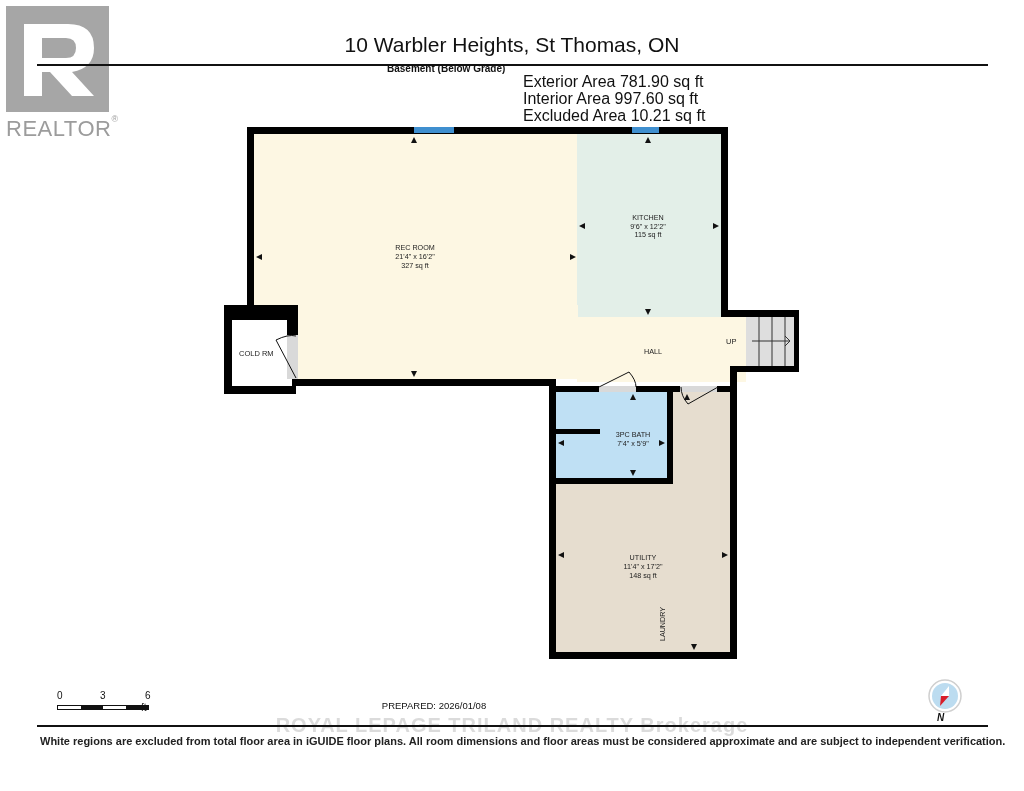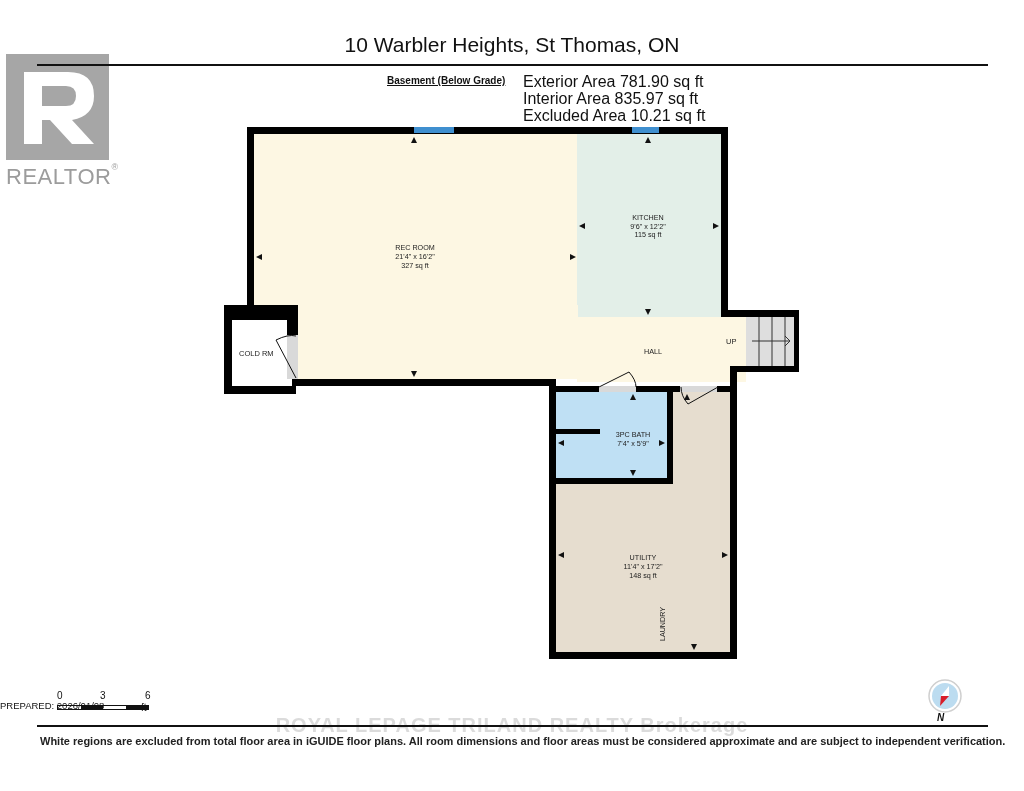--- a/index.html
+++ b/index.html
@@ -1,37 +1,37 @@
 <!DOCTYPE html>
 <html><head>
 <meta charset="utf-8">
 <style>
   html, body { margin: 0; padding: 0; background: #ffffff; }
   body { width: 1024px; height: 791px; position: relative; overflow: hidden;
          font-family: "Liberation Sans", sans-serif; color: #111; }
   .abs { position: absolute; }
   
-  .logo { left: 6px; top: 6px; width: 104px; height: 132px; margin-top: 48px; }
+  .logo { left: 6px; top: 6px; width: 104px; height: 132px; }
   .logo-box { position: absolute; left: 0; top: 0; width: 103px; height: 106px; background: #a6a6a6; }
   .logo-text { position: absolute; left: 0; top: 110px; font-size: 22px; color: #9c9c9c; letter-spacing: 0.5px; white-space: nowrap; }
   .logo-text sup { font-size: 9px; vertical-align: top; position: relative; top: -2px; }
   
   .title { left: 0; width: 1024px; top: 33px; text-align: center; font-size: 21px; font-weight: normal; }
   .title-rule { left: 37px; top: 64px; width: 951px; height: 2px; background: #111; }
-  .level { left: 387px; top: 75px; font-size: 10px; font-weight: bold; text-decoration: underline; }
+  .level { left: 387px; top: 63px; font-size: 10px; font-weight: bold; }
   .areas { left: 523px; top: 73px; font-size: 16px; line-height: 17px; }
   .plan { left: 0; top: 0; width: 1024px; height: 791px; }
   .room-label { font-size: 7.2px; fill: #222; text-anchor: middle; font-family: "Liberation Sans", sans-serif; }
   .small-label { font-size: 7.5px; fill: #222; font-family: "Liberation Sans", sans-serif; }
   
   .scale { left: 57px; top: 690px; }
   .scale-labels span { position: absolute; font-size: 10px; top: 0; }
   .scale-bar { position: absolute; top: 15px; left: 0; width: 92px; height: 5px; border: 1px solid #111; box-sizing: border-box; display: flex; }
   .scale-bar i { flex: 1; display: block; }
-  .prepared { left: 0; width: 868px; top: 700px; font-size: 9.5px; }
+  .prepared { left: 0; width: 868px; text-align: center; top: 700px; font-size: 9.5px; }
   .foot-rule { left: 37px; top: 725px; width: 951px; height: 2px; background: #111; }
   .watermark { left: 0; width: 1024px; text-align: center; top: 714px; font-size: 20px; color: rgba(190,190,190,0.55); letter-spacing: 1px; font-weight: bold; }
   .disclaimer { left: 40px; top: 735px; font-size: 11px; color: #222; white-space: nowrap; font-weight: bold; }
   .compass { left: 927px; top: 679px; width: 36px; height: 44px; }
 </style>
 </head>
 <body>
 
 <div class="abs logo">
   <div class="logo-box">
@@ -40,21 +40,21 @@
     </svg>
   </div>
   <div class="logo-text"><span>REALTOR</span><sup>®</sup></div>
 </div>
 
 <div class="abs title">10 Warbler Heights, St Thomas, ON</div>
 <div class="abs title-rule"></div>
 <div class="abs level">Basement (Below Grade)</div>
 <div class="abs areas">
   <div>Exterior Area 781.90 sq ft</div>
-  <div>Interior Area 835.97 sq ft</div>
+  <div>Interior Area 997.60 sq ft</div>
   <div>Excluded Area 10.21 sq ft</div>
 </div>
 
 <svg class="abs plan" viewBox="0 0 1024 791">
 
   <rect x="254" y="134" width="323" height="245" fill="#fdf7e3"></rect>
   <rect x="577" y="134" width="144" height="183" fill="#e3efe8"></rect>
   <rect x="577" y="317" width="169" height="65" fill="#fdf7e3"></rect>
   <rect x="298" y="305" width="280" height="74" fill="#fdf7e3"></rect>
   <rect x="232" y="320" width="56" height="66" fill="#ffffff"></rect>

